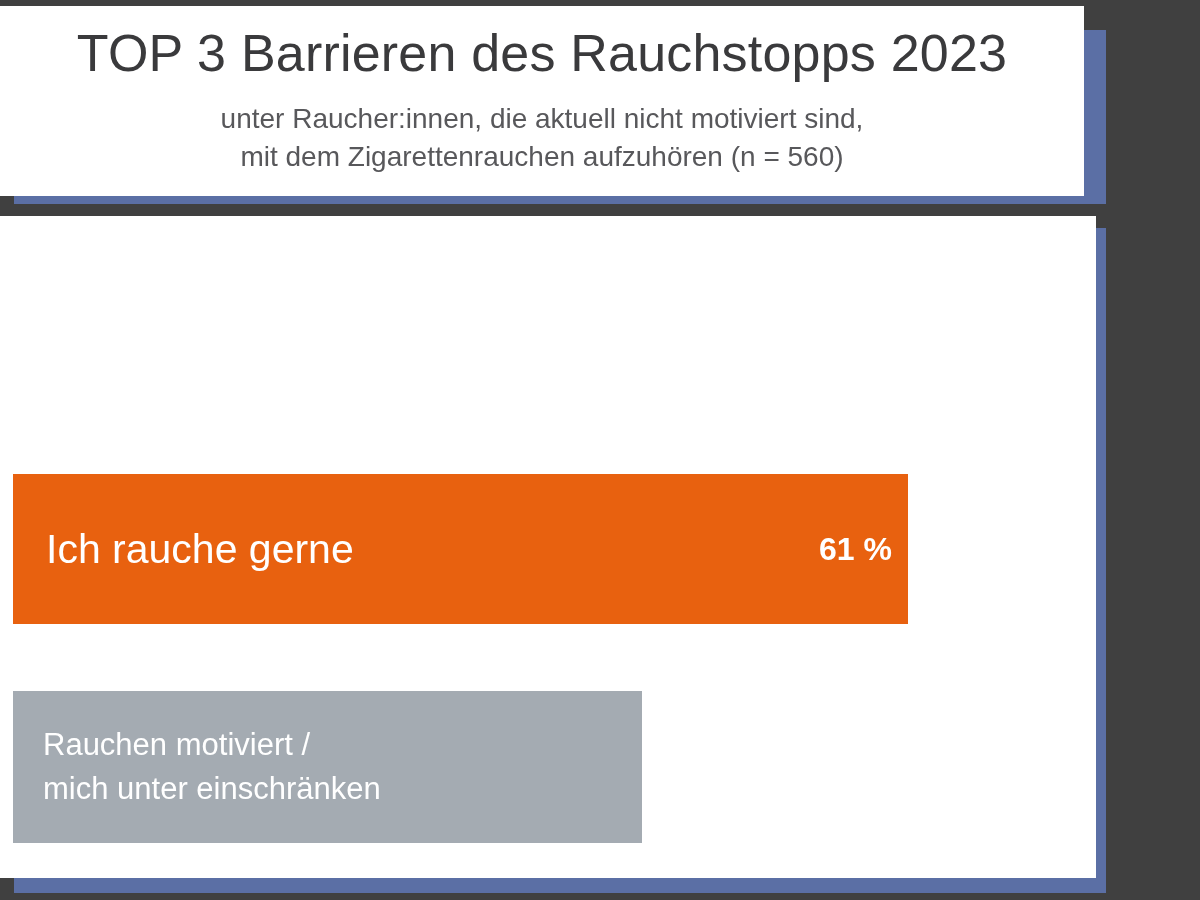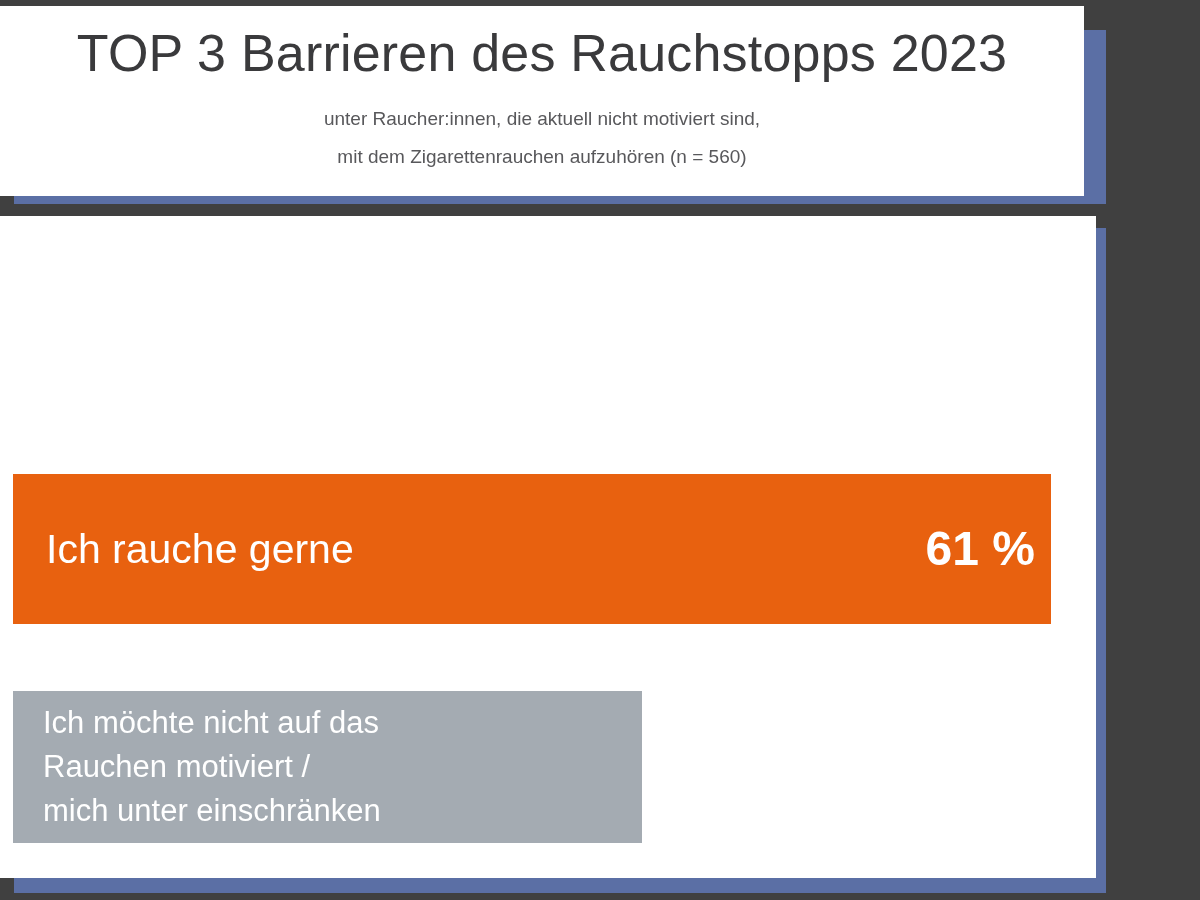--- a/index.html
+++ b/index.html
@@ -72,21 +72,21 @@
     color: #3a3a3c;
     letter-spacing: 0.2px;
     white-space: nowrap;
   }
   #title-panel .title-sub {
     position: absolute;
     left: 0;
     right: 0;
     top: 94px;
     text-align: center;
-    font-size: 19px;
+    font-size: 28px;
     line-height: 38px;
     font-weight: 400;
     color: #58585b;
   }
   #title-panel .title-sub div { white-space: nowrap; }
 
   
   .bar {
     position: absolute;
     display: flex;
@@ -100,32 +100,32 @@
   .bar .bar-value {
     color: #ffffff;
     font-weight: 700;
     white-space: nowrap;
   }
 
   
   #bar-1 {
     left: 13px;
     top: 258px;
-    width: 1038px;
+    width: 895px;
     height: 150px;
     background: #e8610f;
     padding: 0 16px 0 33px;
     justify-content: space-between;
   }
   #bar-1 .bar-label {
     font-size: 41px;
     line-height: 48px;
   }
   #bar-1 .bar-value {
-    font-size: 48px;
+    font-size: 32px;
     line-height: 48px;
   }
 
   
   #bar-2 {
     left: 13px;
     top: 475px;
     width: 629px;
     height: 152px;
     background: #a4abb2;
@@ -162,20 +162,19 @@
 
     <div class="bar" id="bar-1">
       <div class="bar-label">
         <div>Ich rauche gerne</div>
       </div>
       <div class="bar-value">61 %</div>
     </div>
 
     <div class="bar" id="bar-2">
       <div class="bar-label">
-        <div>Ich möchte nicht auf das</div>
         <div>Rauchen motiviert /</div>
         <div>mich unter einschränken</div>
       </div>
     </div>
 
   </div>
 </div>
 
 </body></html>

